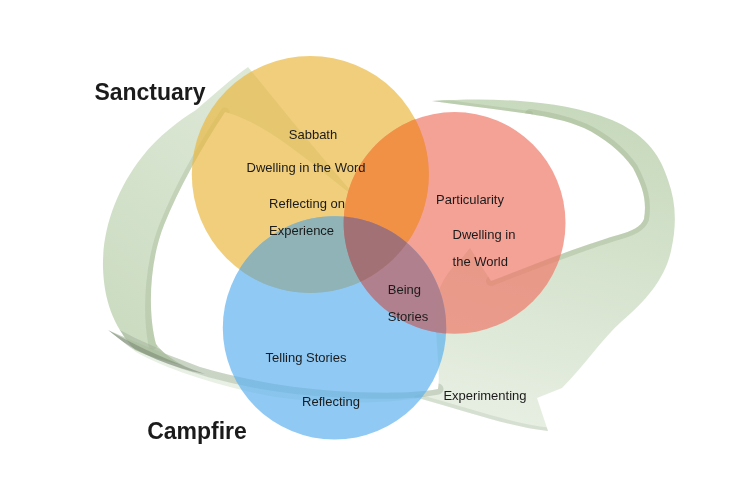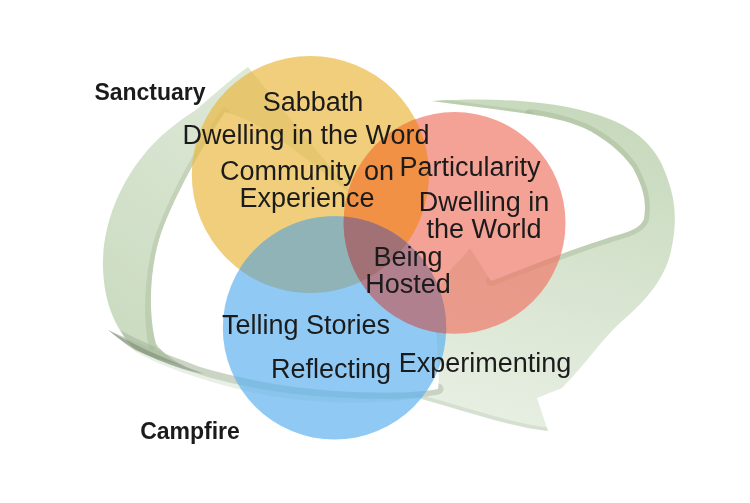--- a/index.html
+++ b/index.html
@@ -1,22 +1,22 @@
 <!DOCTYPE html>
 <html><head>
 <meta charset="utf-8">
 <style>
   html,body { margin:0; padding:0; }
   body { width:750px; height:503px; background:#ffffff; overflow:hidden;
          font-family:"Liberation Sans", sans-serif; }
   .stage { position:relative; width:750px; height:503px; }
   .stage svg { position:absolute; left:0; top:0; }
   .txt, .lbl { position:absolute; transform:translate(-50%,-50%);
-        color:#1b1b1b; white-space:pre; text-align:center; }
-  .txt { font-size:27px; line-height:27px; }
+        color:#1b1b1b; white-space:pre; text-align:left; }
+  .txt { font-size:13px; line-height:27px;margin-top:32px; }
   .lbl { font-size:23px; line-height:24px; font-weight:bold; }
 </style>
 </head>
 <body>
 
 <div class="stage">
  <svg width="750" height="503" viewBox="0 0 750 503">
   <defs>
    <linearGradient id="gradA" gradientUnits="userSpaceOnUse" x1="560" y1="95" x2="480" y2="430">
     <stop offset="0" stop-color="#8eb278" stop-opacity="0.50"></stop>
@@ -48,26 +48,26 @@
    <circle cx="310.3" cy="174.4" r="118.5" fill-opacity="0.70" fill="#eab945"></circle>
    <circle cx="454.6" cy="222.9" r="110.9" fill-opacity="0.70" fill="#ef7969"></circle>
    <circle cx="334.5" cy="327.9" r="111.7" fill-opacity="0.70" fill="#5fb2ef"></circle>
    <polygon points="360.6,281.7 363.7,280.2 366.7,278.6 369.7,277.0 372.6,275.2 375.5,273.4 378.3,271.4 381.1,269.4 383.8,267.3 386.5,265.2 389.0,263.0 391.6,260.6 394.0,258.3 396.4,255.8 398.7,253.3 401.0,250.7 403.1,248.1 405.2,245.3 407.2,242.6 409.2,239.7 411.0,236.9 412.8,233.9 414.4,230.9 416.0,227.9 417.5,224.8 418.9,221.7 420.3,218.6 421.5,215.4 422.6,212.2 423.7,208.9 424.6,205.6 425.5,202.3 426.2,199.0 426.9,195.6 427.5,192.2 427.9,188.8 428.3,185.4 428.6,182.0 428.7,178.6 428.8,175.2 428.8,171.8 428.6,168.3 428.4,164.9 428.1,161.5 427.7,158.1 427.2,154.8 426.5,151.4 425.8,148.0 425.0,144.7 424.1,141.4 423.1,138.1 422.0,134.9 420.8,131.7 419.6,128.5 418.2,125.4 416.7,122.3 415.2,119.2 415.2,119.2 411.9,120.5 408.7,121.9 405.6,123.4 402.5,125.0 399.4,126.7 396.4,128.5 393.4,130.4 390.5,132.4 387.7,134.4 385.0,136.6 382.3,138.8 379.7,141.1 377.1,143.5 374.7,146.0 372.3,148.6 370.0,151.2 367.8,153.9 365.6,156.7 363.6,159.5 361.6,162.4 359.8,165.4 358.0,168.4 356.3,171.5 354.8,174.6 353.3,177.8 351.9,181.0 350.6,184.3 349.5,187.6 348.4,190.9 347.5,194.3 346.6,197.7 345.9,201.1 345.2,204.5 344.7,208.0 344.3,211.4 344.0,214.9 343.8,218.4 343.7,221.9 343.7,225.4 343.9,228.9 344.1,232.4 344.5,235.9 344.9,239.3 345.5,242.8 346.2,246.2 347.0,249.6 347.9,253.0 348.9,256.4 350.0,259.7 351.2,263.0 352.5,266.2 353.9,269.4 355.4,272.6 357.1,275.7 358.8,278.7 360.6,281.7" fill-opacity="0.88" fill="#f09141"></polygon>
    <polygon points="239.4,269.3 242.1,271.3 244.9,273.2 247.7,275.0 250.6,276.8 253.6,278.4 256.6,280.0 259.6,281.5 262.7,282.9 265.8,284.2 268.9,285.4 272.1,286.6 275.3,287.6 278.6,288.6 281.8,289.4 285.1,290.2 288.4,290.9 291.8,291.4 295.1,291.9 298.5,292.3 301.8,292.6 305.2,292.8 308.6,292.9 311.9,292.9 315.3,292.8 318.7,292.6 322.1,292.3 325.4,291.9 328.8,291.5 332.1,290.9 335.4,290.2 338.7,289.5 341.9,288.6 345.2,287.6 348.4,286.6 351.6,285.5 354.7,284.3 357.8,282.9 360.9,281.5 364.0,280.1 366.9,278.5 369.9,276.8 372.8,275.1 375.6,273.3 378.4,271.4 381.1,269.4 383.8,267.3 386.4,265.2 389.0,263.0 391.5,260.7 393.9,258.4 396.3,255.9 398.6,253.5 400.8,250.9 402.9,248.3 405.0,245.6 407.0,242.9 407.0,242.9 404.3,240.7 401.6,238.6 398.8,236.6 396.0,234.6 393.1,232.8 390.1,231.0 387.1,229.4 384.1,227.8 381.0,226.3 377.8,224.9 374.6,223.7 371.4,222.5 368.1,221.4 364.8,220.4 361.5,219.5 358.1,218.7 354.8,218.1 351.4,217.5 348.0,217.0 344.5,216.7 341.1,216.4 337.7,216.2 334.2,216.2 330.8,216.3 327.4,216.4 323.9,216.7 320.5,217.1 317.1,217.6 313.7,218.2 310.3,218.8 307.0,219.6 303.7,220.5 300.4,221.5 297.1,222.6 293.9,223.8 290.7,225.1 287.6,226.5 284.5,228.0 281.4,229.6 278.4,231.3 275.5,233.1 272.6,234.9 269.7,236.9 267.0,238.9 264.3,241.0 261.6,243.3 259.0,245.5 256.5,247.9 254.1,250.3 251.8,252.9 249.5,255.4 247.3,258.1 245.2,260.8 243.2,263.6 241.2,266.4 239.4,269.3" fill-opacity="0.85" fill="#91b2b3"></polygon>
    <polygon points="343.9,216.6 343.7,219.7 343.7,222.7 343.7,225.8 343.9,228.9 344.1,231.9 344.4,235.0 344.7,238.0 345.2,241.1 345.7,244.1 346.4,247.1 347.1,250.1 347.9,253.1 348.8,256.0 349.7,258.9 350.7,261.8 351.9,264.7 353.1,267.5 354.3,270.3 355.7,273.0 357.1,275.8 358.6,278.4 360.2,281.1 361.8,283.7 363.6,286.2 365.3,288.7 367.2,291.2 369.1,293.6 371.1,295.9 373.2,298.2 375.3,300.4 377.5,302.6 379.7,304.7 382.0,306.7 384.3,308.7 386.7,310.6 389.2,312.5 391.7,314.2 394.2,315.9 396.8,317.6 399.5,319.1 402.2,320.6 404.9,322.0 407.7,323.4 410.5,324.6 413.3,325.8 416.2,326.9 419.1,327.9 422.0,328.9 424.9,329.8 427.9,330.5 430.9,331.2 433.9,331.8 436.9,332.4 440.0,332.8 443.0,333.2 446.1,333.5 446.1,333.5 446.2,330.4 446.2,327.3 446.1,324.3 446.0,321.2 445.8,318.2 445.5,315.1 445.1,312.1 444.6,309.0 444.0,306.0 443.4,303.0 442.7,300.1 441.9,297.1 441.0,294.2 440.0,291.3 439.0,288.4 437.8,285.5 436.6,282.7 435.4,279.9 434.0,277.2 432.6,274.5 431.1,271.8 429.5,269.2 427.9,266.6 426.1,264.0 424.4,261.5 422.5,259.1 420.6,256.7 418.6,254.4 416.5,252.1 414.4,249.9 412.3,247.7 410.0,245.6 407.7,243.6 405.4,241.6 403.0,239.7 400.6,237.8 398.1,236.1 395.5,234.3 392.9,232.7 390.3,231.1 387.6,229.6 384.9,228.2 382.2,226.9 379.4,225.6 376.5,224.4 373.7,223.3 370.8,222.3 367.9,221.3 365.0,220.4 362.0,219.6 359.0,218.9 356.0,218.3 353.0,217.7 350.0,217.3 346.9,216.9 343.9,216.6" fill-opacity="0.85" fill="#b77881"></polygon>
    <polygon points="360.6,281.7 362.4,280.8 364.2,279.9 366.0,279.0 367.8,278.0 369.6,277.0 371.4,276.0 373.1,274.9 374.8,273.8 376.5,272.7 378.2,271.5 379.9,270.3 381.5,269.1 383.1,267.9 384.7,266.6 386.3,265.3 387.9,264.0 389.4,262.7 390.9,261.3 392.4,259.9 393.8,258.5 395.3,257.0 396.7,255.5 398.1,254.0 399.4,252.5 400.7,251.0 402.0,249.4 403.3,247.8 404.6,246.2 405.8,244.6 407.0,242.9 407.0,242.9 405.2,241.4 403.4,240.0 401.6,238.6 399.7,237.2 397.8,235.9 395.9,234.6 393.9,233.3 392.0,232.1 390.0,230.9 387.9,229.8 385.9,228.7 383.8,227.7 381.7,226.7 379.6,225.7 377.5,224.8 375.3,223.9 373.2,223.1 371.0,222.3 368.8,221.6 366.6,220.9 364.4,220.3 362.1,219.7 359.9,219.1 357.6,218.6 355.3,218.2 353.1,217.8 350.8,217.4 348.5,217.1 346.2,216.8 343.9,216.6 343.9,216.6 343.8,218.9 343.7,221.1 343.7,223.4 343.7,225.7 343.8,228.0 343.9,230.2 344.1,232.5 344.3,234.8 344.6,237.0 344.9,239.3 345.3,241.5 345.7,243.8 346.1,246.0 346.6,248.2 347.2,250.4 347.8,252.6 348.4,254.8 349.1,257.0 349.8,259.2 350.6,261.3 351.4,263.4 352.2,265.5 353.1,267.6 354.1,269.7 355.0,271.8 356.1,273.8 357.1,275.8 358.2,277.8 359.4,279.8 360.6,281.7" fill-opacity="0.90" fill="#a06f73"></polygon>
   </g>
  </svg>
   <div class="lbl" style="left:150px;top:92px">Sanctuary</div>
-  <div class="lbl" style="left:190px;top:431px">Campfire</div>
+  <div class="lbl" style="left:197px;top:431px">Campfire</div>
   <div class="txt" style="left:313px;top:102px">Sabbath</div>
   <div class="txt" style="left:306px;top:135px">Dwelling in the Word</div>
-  <div class="txt" style="left:307px;top:185px">Community on
+  <div class="txt" style="left:307px;top:185px">Reflecting on
 Experience</div>
   <div class="txt" style="left:470px;top:167px">Particularity</div>
   <div class="txt" style="left:484px;top:216px">Dwelling in
 the World</div>
   <div class="txt" style="left:306px;top:325px">Telling Stories</div>
   <div class="txt" style="left:331px;top:369px">Reflecting</div>
   <div class="txt" style="left:408px;top:271px">Being
-Hosted</div>
+Stories</div>
   <div class="txt" style="left:485px;top:363px">Experimenting</div>
 </div>
 
 </body></html>

